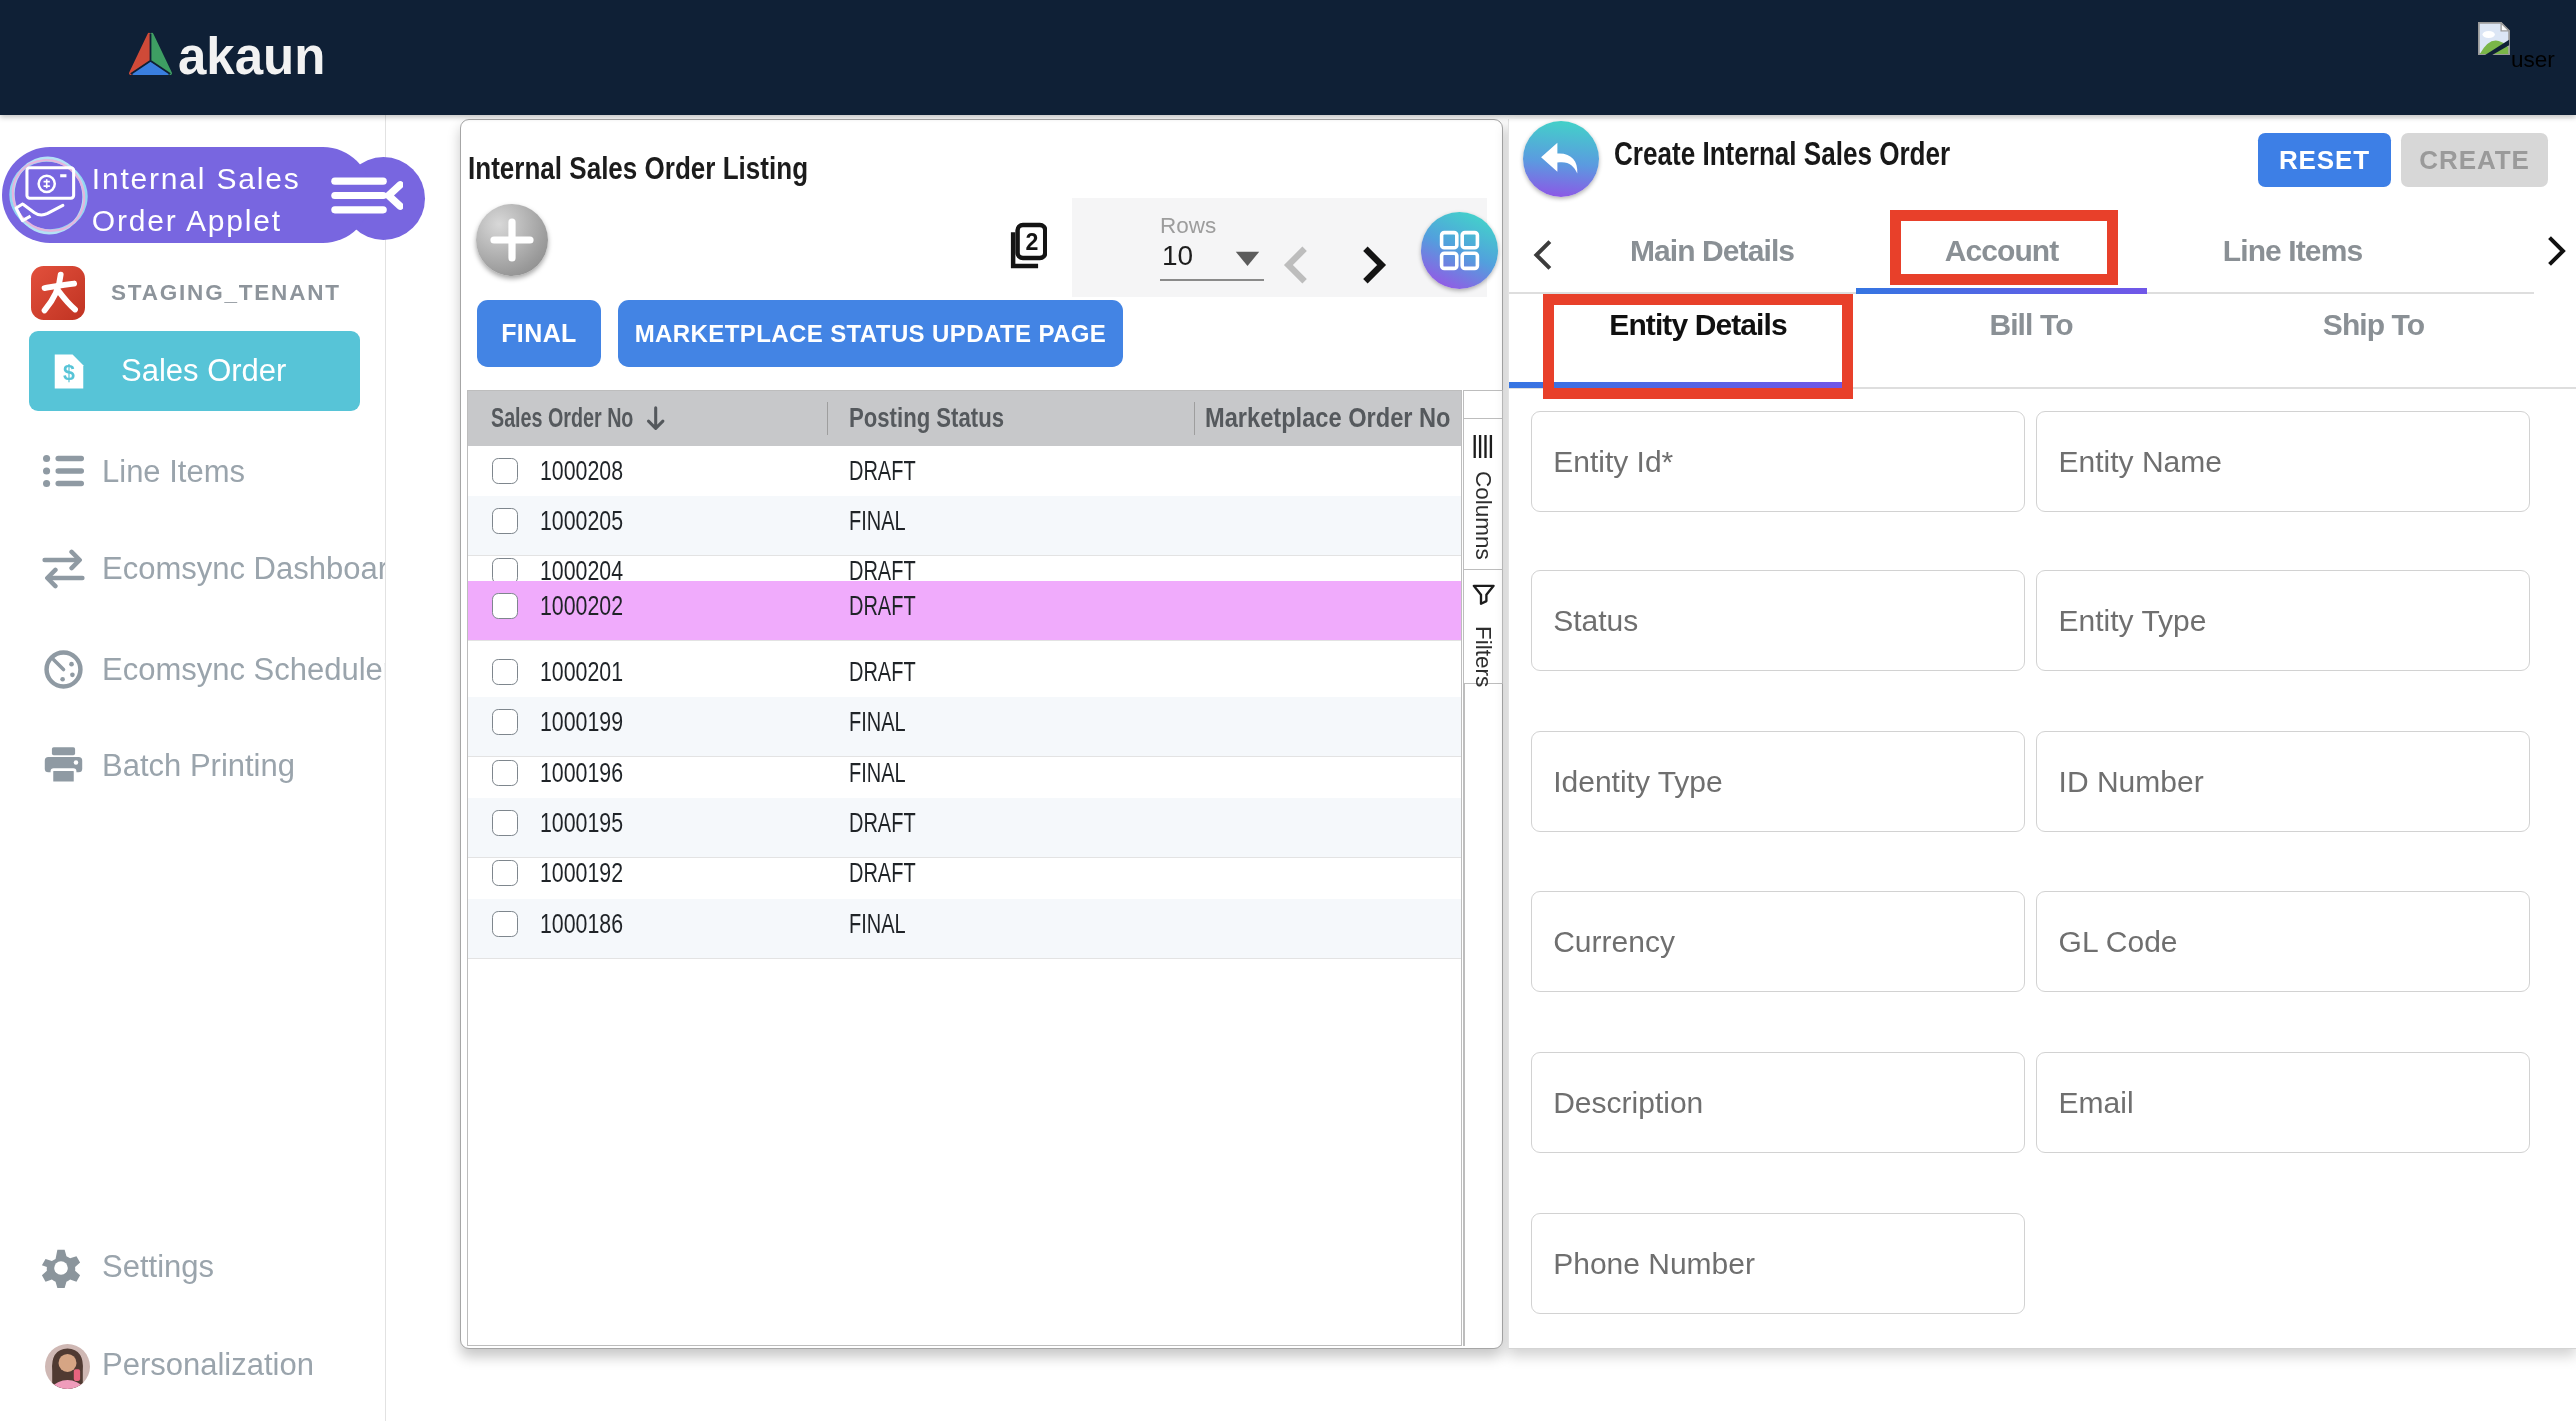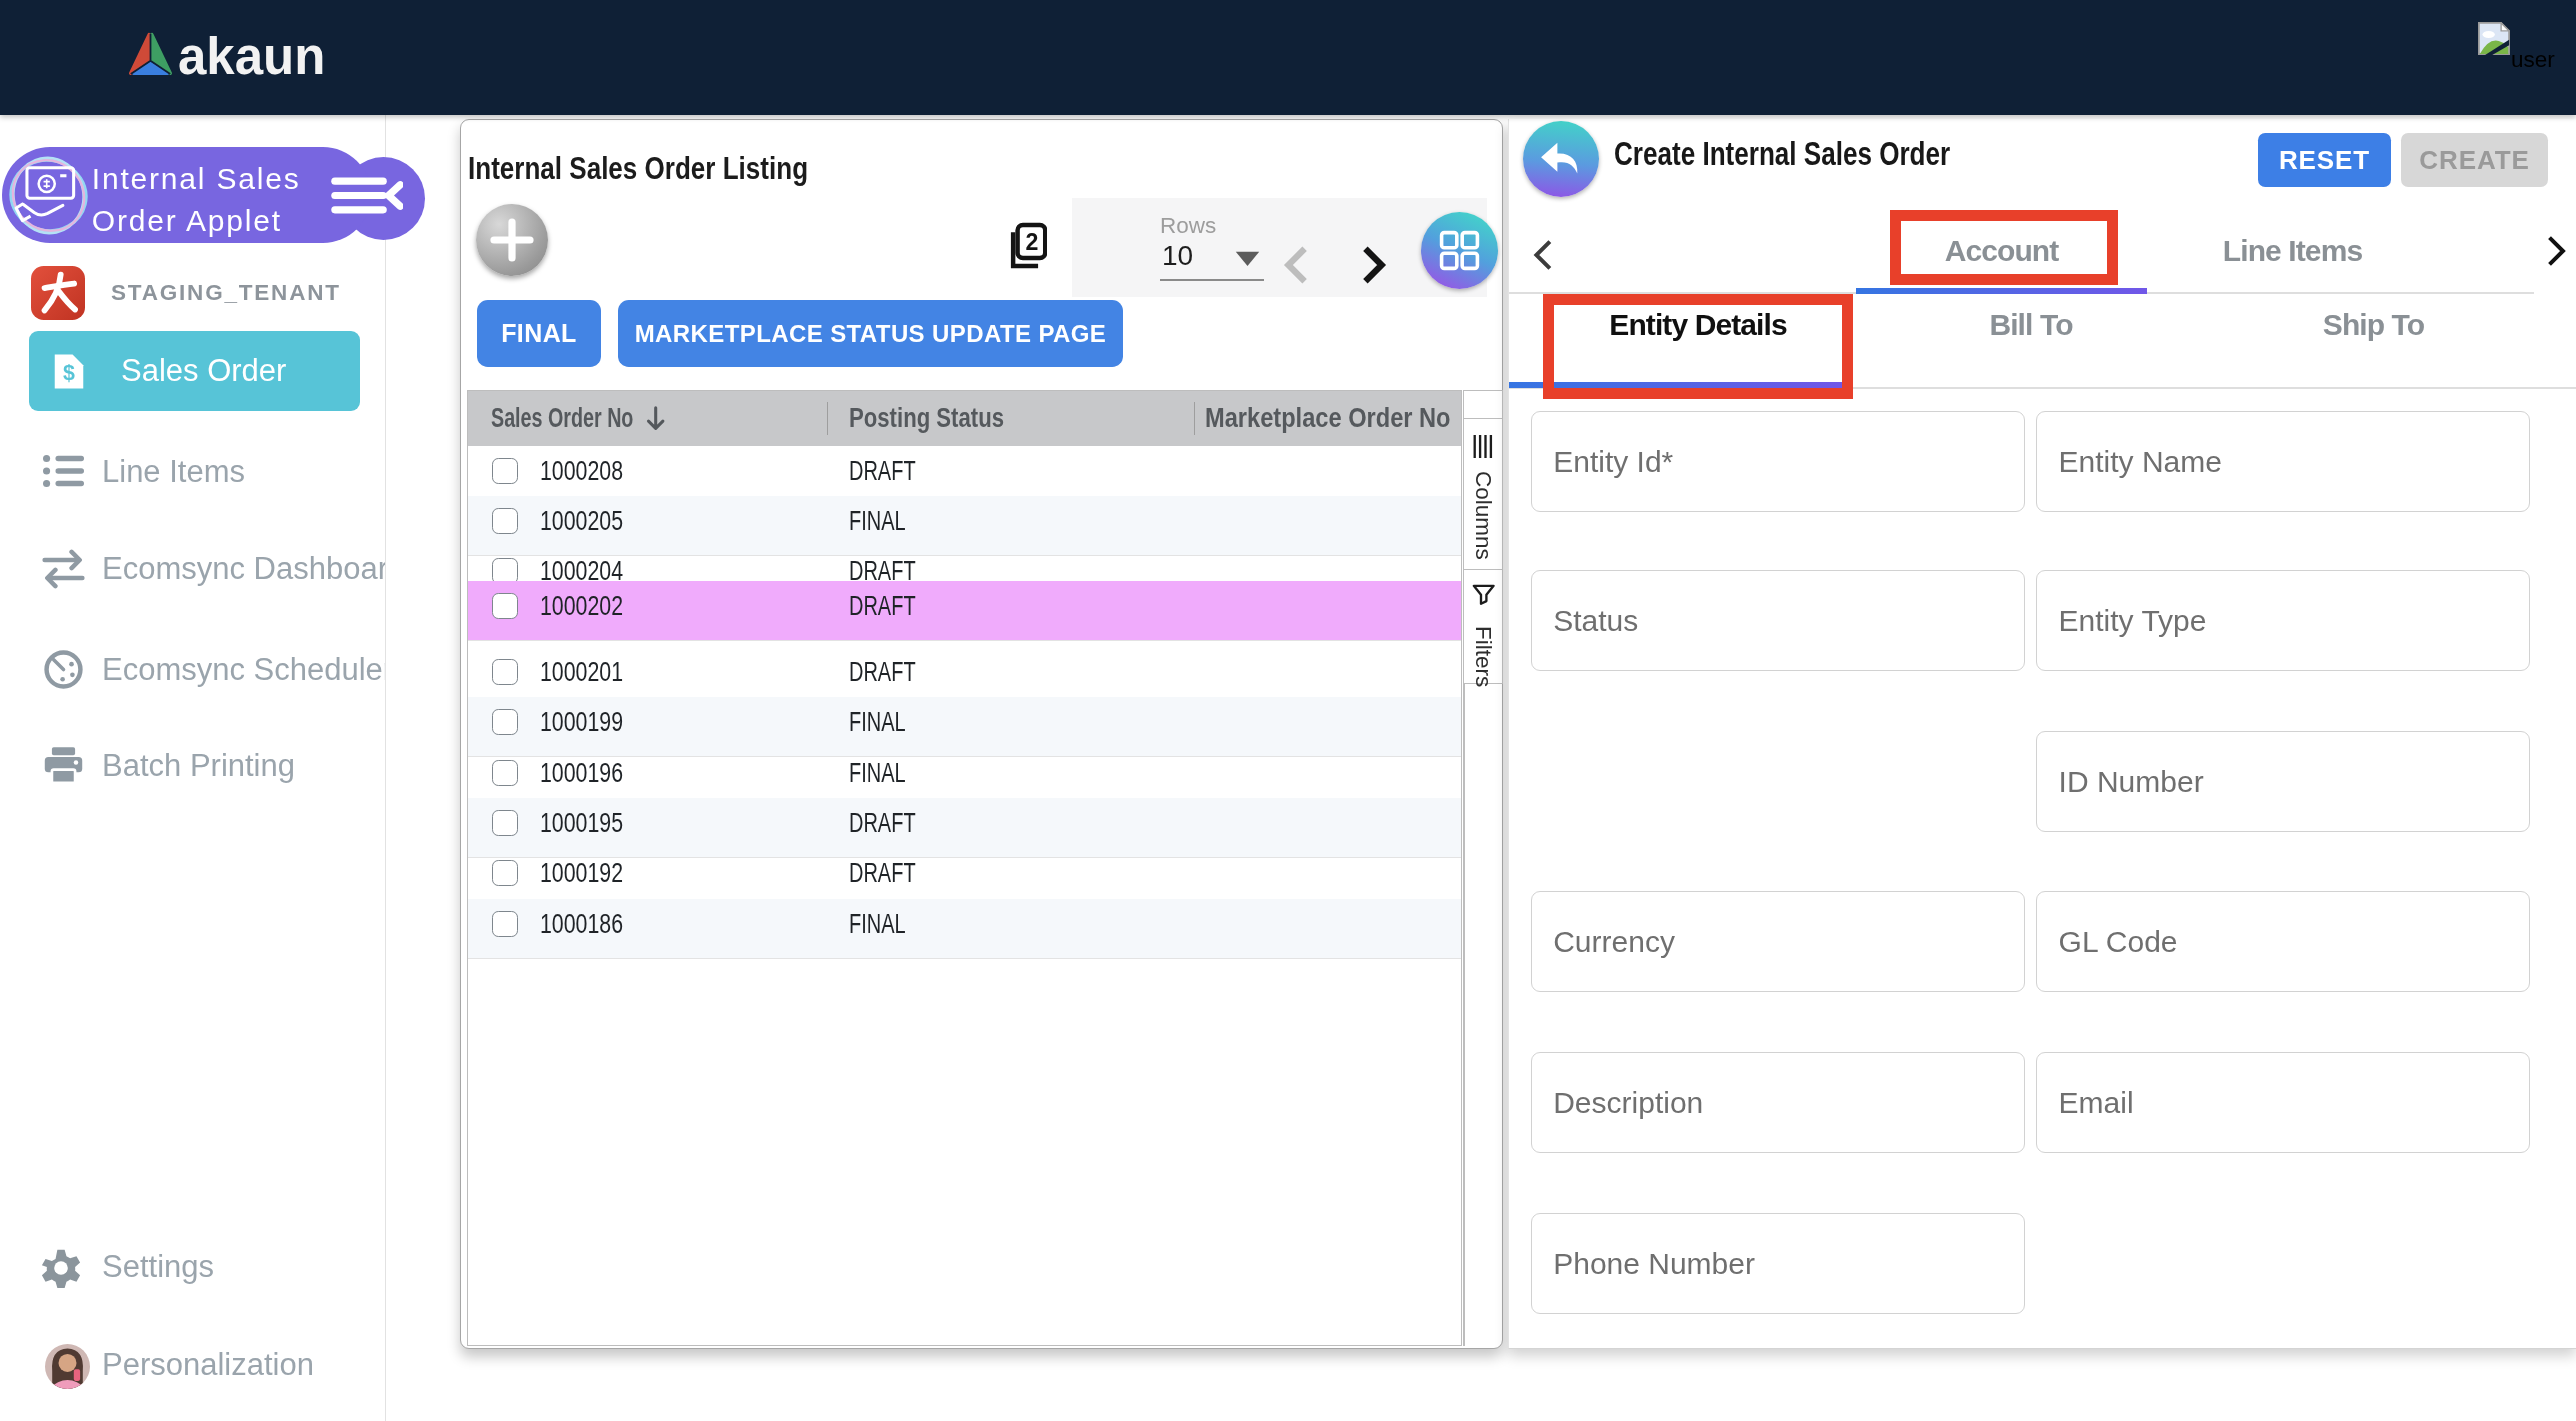--- a/index.html
+++ b/index.html
@@ -379,20 +379,21 @@
       <path d="M38,24 L20,40 l18,16 v-10 c12,-2 18,3 22,12 c1,-14 -7,-23 -22,-22 z" fill="#fff"></path>
     </svg>
   </div>
   <div id="rtitle">Create Internal Sales Order</div>
   <div id="resetbtn">RESET</div>
   <div id="createbtn">CREATE</div>
 
   <svg class="abs" style="left:21.6px;top:119px" width="23.4" height="34" viewBox="0 0 26 38">
     <polyline points="21,4 6,19 21,34" fill="none" stroke="#3c3c3c" stroke-width="4.5"></polyline>
   </svg>
+  <div class="tab1" style="left:59px; width:288px;">Main Details</div>
   <div class="tab1" style="left:347px; width:291px;text-align:right;">Account</div>
   <div class="tab1" style="left:638px; width:291px;">Line Items</div>
   <div id="tabline1"></div>
   <div id="bluebar1"></div>
   <div id="chevstrip">
     <svg class="abs" style="left:10.8px;top:25px" width="23.4" height="34" viewBox="0 0 26 38">
       <polyline points="5,4 20,19 5,34" fill="none" stroke="#111" stroke-width="4.5"></polyline>
     </svg>
   </div>
 
@@ -407,20 +408,23 @@
     </div>
   <div class="fbox" style="left:527px; top:292px;">
       <span>Entity Name</span>
     </div>
   <div class="fbox" style="left:21.6px; top:451px;">
       <span>Status</span>
     </div>
   <div class="fbox" style="left:527px; top:451px;">
       <span>Entity Type</span>
     </div>
+  <div class="fbox" style="left:21.6px; top:612px;">
+      <span>Identity Type</span>
+    </div>
   <div class="fbox" style="left:527px; top:612px;">
       <span>ID Number</span>
     </div>
   <div class="fbox" style="left:21.6px; top:772px;">
       <span>Currency</span>
     </div>
   <div class="fbox" style="left:527px; top:772px;">
       <span>GL Code</span>
     </div>
   <div class="fbox" style="left:21.6px; top:933px;">

